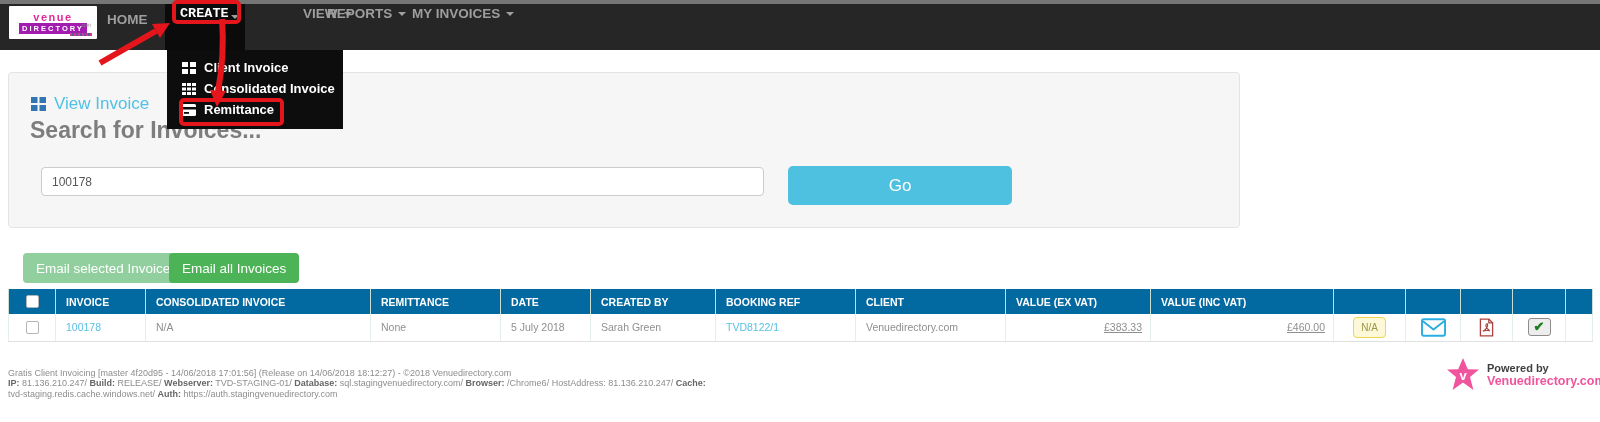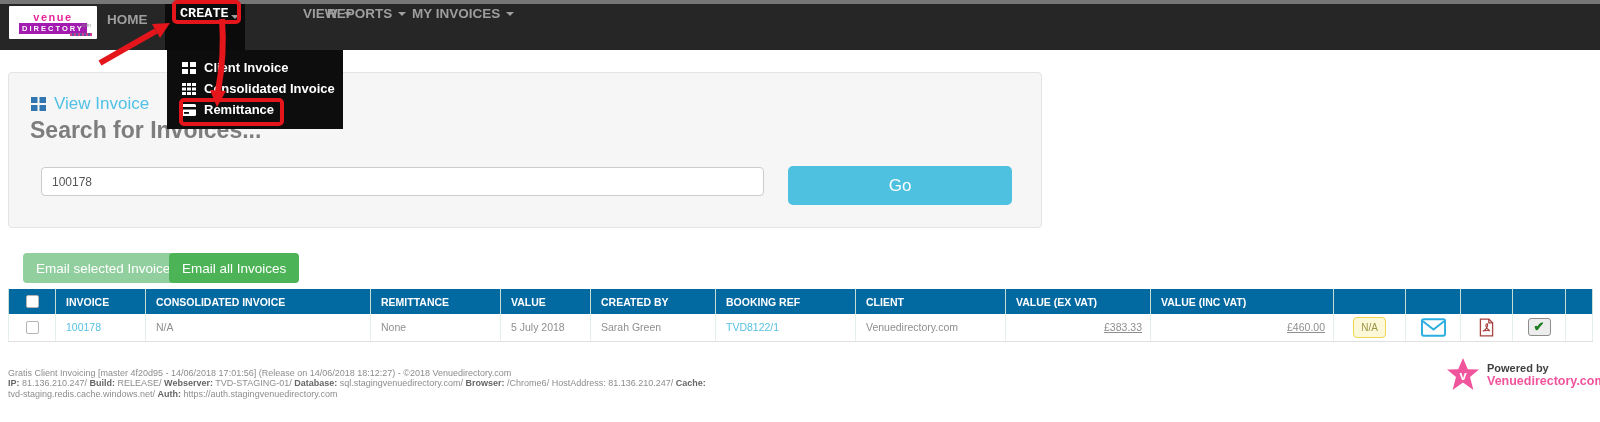--- a/index.html
+++ b/index.html
@@ -25,21 +25,21 @@
 
   
   .dropdown { position:absolute; left:167px; top:50px; width:176px; background:#0d0d0d; padding:7px 0 9px 0; z-index:20; }
   .dd-item { display:flex; align-items:center; height:21px; padding-left:15px; color:#fff; font-weight:bold; font-size:13px; cursor:pointer; }
   .dd-icon { width:14px; height:12px; margin-right:8px; flex:0 0 auto; }
 
   
   .annotations { position:absolute; left:0; top:0; width:420px; height:145px; z-index:40; pointer-events:none; }
 
   
-  .well { position:absolute; left:8px; top:72px; width:1034px; height:156px; background:#f6f6f6;
+  .well { position:absolute; left:8px; top:72px; width:1232px; height:156px; background:#f6f6f6;
           border:1px solid #e4e4e4; border-radius:4px; z-index:2; }
   .section-title { position:absolute; left:22px; top:21px; display:flex; align-items:center; color:#4fc1e5; font-size:17px; }
   .section-title svg { margin-right:8px; }
   .panel-heading { position:absolute; left:21px; top:44px; color:#7d7d7d; font-weight:bold; font-size:23px; }
   .search-input { position:absolute; left:32px; top:94px; width:723px; height:29px; border:1px solid #cccccc;
                   border-radius:4px; padding:0 10px; font-size:12px; color:#555; font-family:"Liberation Sans",sans-serif; }
   .go-btn { position:absolute; left:779px; top:93px; width:224px; height:39px; background:#4ec0e0; border:none;
             border-radius:5px; color:#fff; font-size:17px; cursor:pointer; font-family:"Liberation Sans",sans-serif; }
 
   
@@ -178,21 +178,21 @@
       <col style="width:52px">
         <col style="width:53px">
         <col style="width:27px">
     </colgroup>
     <thead>
       <tr>
         <th class="center"><span class="chk"></span></th>
         <th>INVOICE</th>
         <th>CONSOLIDATED INVOICE</th>
         <th>REMITTANCE</th>
-        <th>VALUE</th>
+        <th>DATE</th>
         <th>CREATED BY</th>
         <th>BOOKING REF</th>
         <th>CLIENT</th>
         <th>VALUE (EX VAT)</th>
         <th>VALUE (INC VAT)</th>
         <th></th>
         <th></th>
         <th></th>
         <th></th>
         <th></th>

